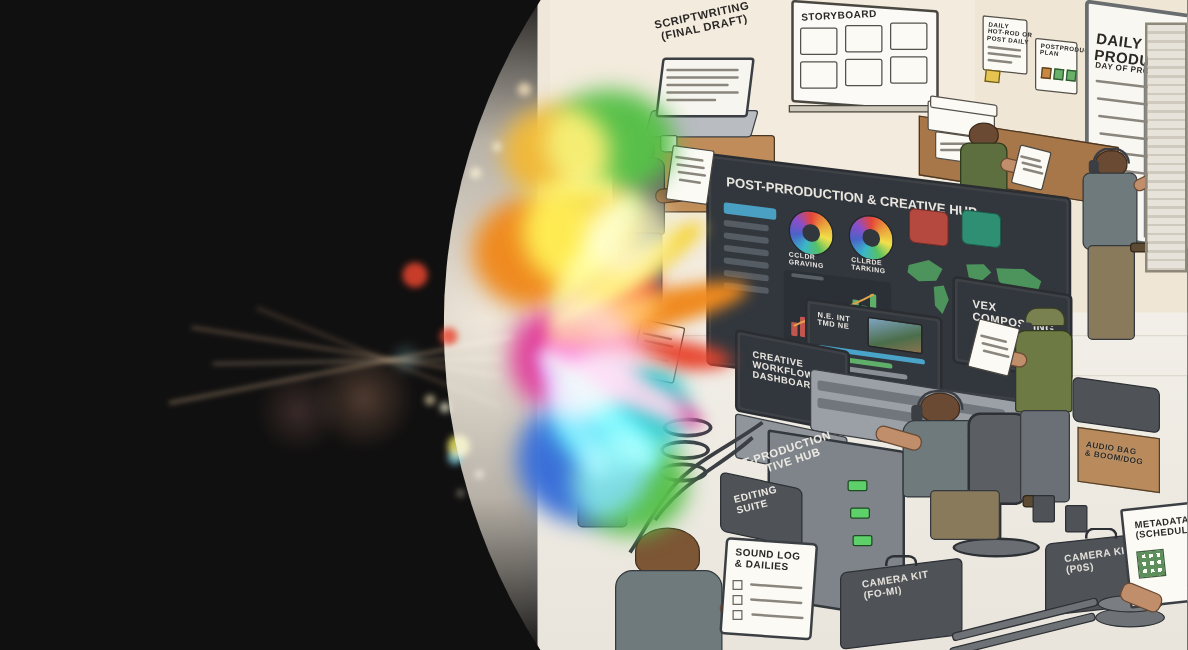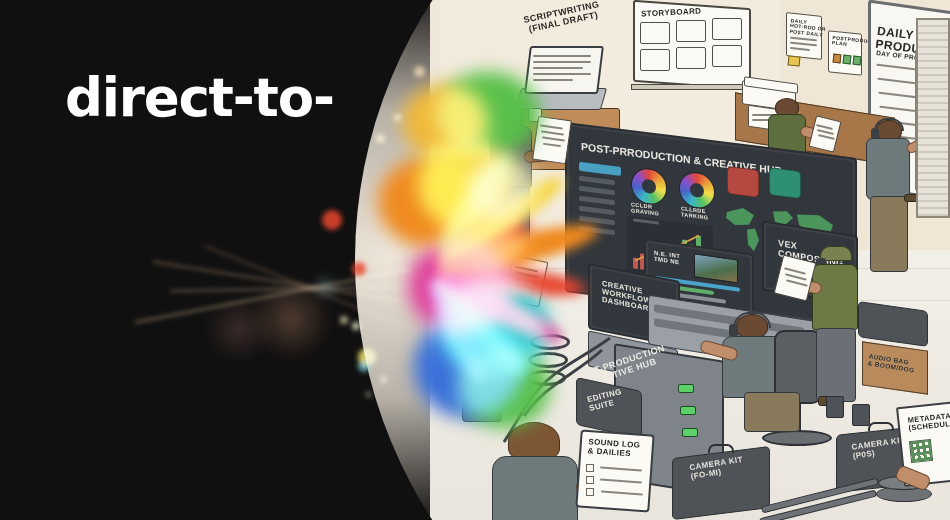--- a/index.html
+++ b/index.html
@@ -416,16 +416,15 @@
     <div class="ghost" style="left:250px;top:278px;width:82px;height:82px;background:radial-gradient(circle,rgba(220,150,110,.30),rgba(220,150,110,0) 70%);"></div>
     <div class="ghost" style="left:206px;top:296px;width:66px;height:66px;background:radial-gradient(circle,rgba(200,130,120,.22),rgba(200,130,120,0) 70%);"></div>
     <div class="ghost" style="left:310px;top:272px;width:30px;height:30px;background:radial-gradient(circle,rgba(120,190,200,.30),rgba(120,190,200,0) 70%);"></div>
     <div class="bokeh" style="left:358px;top:348px;width:18px;height:18px;background:#e8e05a;opacity:.85;"></div>
     <div class="bokeh" style="left:352px;top:322px;width:8px;height:8px;background:#f0f0d0;opacity:.8;"></div>
     <div class="bokeh" style="left:380px;top:376px;width:7px;height:7px;background:#e0e0c0;opacity:.7;"></div>
     <div class="bokeh" style="left:366px;top:392px;width:5px;height:5px;background:#d8d8b8;opacity:.6;"></div>
   </div>
 
   <div class="headline">
-    <span>direct-to-</span>
   </div>
 
 </div>
 
 </body></html>

